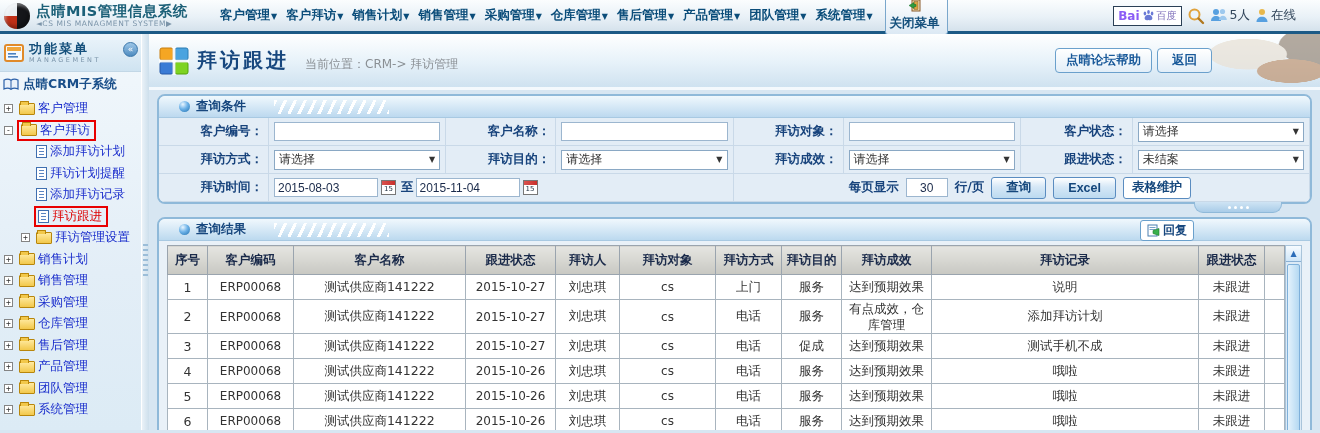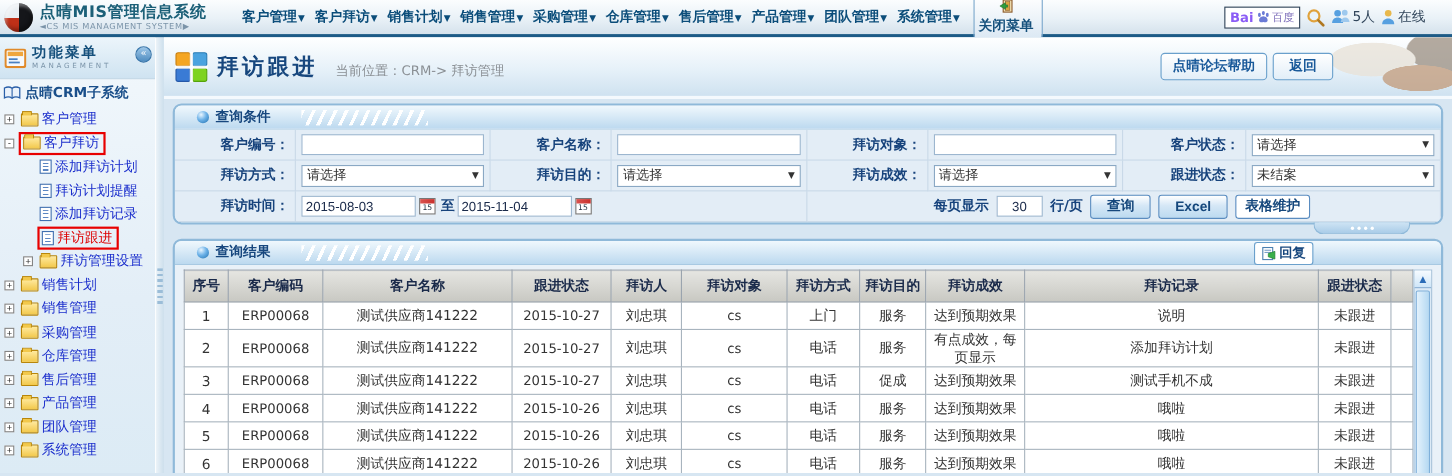--- a/index.html
+++ b/index.html
@@ -534,21 +534,21 @@
                 </tr>
                 <tr>
                   <td class="c0">2</td>
                   <td class="c1">ERP00068</td>
                   <td class="c2">测试供应商141222</td>
                   <td class="c3">2015-10-27</td>
                   <td class="c4">刘忠琪</td>
                   <td class="c5">cs</td>
                   <td class="c6">电话</td>
                   <td class="c7">服务</td>
-                  <td class="c8">有点成效，每页显示</td>
+                  <td class="c8">有点成效，仓库管理</td>
                   <td class="c9">添加拜访计划</td>
                   <td class="c10">未跟进</td>
                   <td></td>
                 </tr>
                 <tr>
                   <td class="c0">3</td>
                   <td class="c1">ERP00068</td>
                   <td class="c2">测试供应商141222</td>
                   <td class="c3">2015-10-27</td>
                   <td class="c4">刘忠琪</td>

